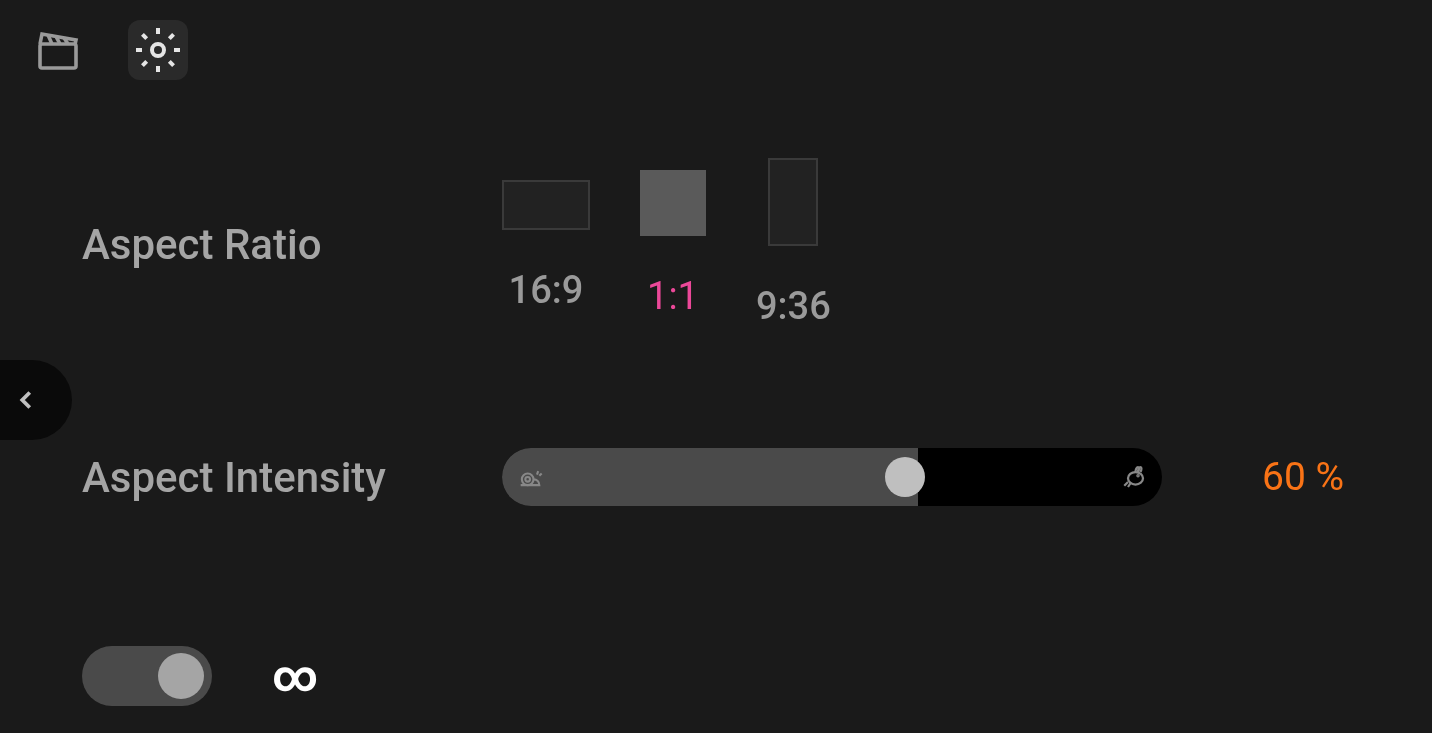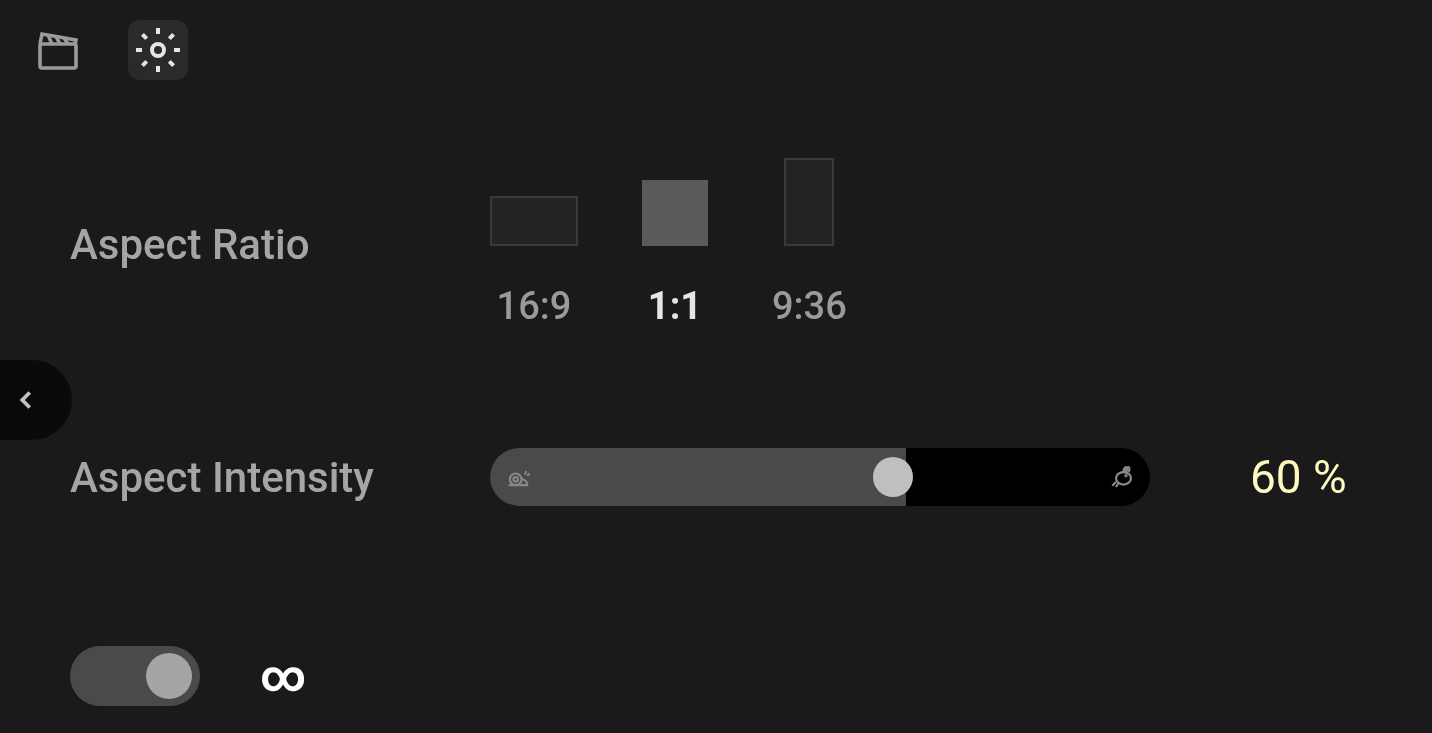--- a/index.html
+++ b/index.html
@@ -38,40 +38,41 @@
       width: 48px;
       height: 48px;
     }
     .settings-content {
       padding: 80px 70px 0 70px;
     }
     .setting-row {
       display: flex;
       align-items: center;
       margin-bottom: 140px;
+      margin-left: 12px;
     }
     .setting-row.first {
       align-items: flex-start;
       margin-bottom: 120px;
     }
     .setting-label {
       font-size: 42px;
       font-weight: 500;
       color: #a5a5a5;
       width: 420px;
       flex-shrink: 0;
       padding-top: 40px;
     }
     .setting-label.centered {
       padding-top: 0;
     }
     .aspect-options {
       display: flex;
-      gap: 64px;
-      align-items: flex-end;
+      gap: 50px;
+      align-items: flex-start;
     }
     .aspect-option {
       display: flex;
       flex-direction: column;
       align-items: center;
       gap: 38px;
       cursor: pointer;
     }
     .aspect-box {
       border: 2px solid #3a3a3a;
@@ -85,22 +86,22 @@
     .aspect-box-3-2 { width: 78px; height: 53px; margin-top: -2px; }
     .aspect-box-1-1 { width: 66px; height: 66px; margin-top: -10px; }
     .aspect-box-2-3 { width: 53px; height: 78px; margin-top: -18px; }
     .aspect-box-9-16 { width: 50px; height: 88px; margin-top: -22px; }
     .aspect-text {
       font-size: 38px;
       color: #9a9a9a;
       font-weight: 500;
     }
     .aspect-text.selected {
-      color: #e5e5e5;
-      font-weight: 700;
+      color: #ec4899;
+      font-weight: 400;
     }
     .slider-container {
       display: flex;
       align-items: center;
       gap: 100px;
       flex: 1;
     }
     .slider {
       position: relative;
       width: 660px;
@@ -140,22 +141,22 @@
     .slider-icon-right {
       position: absolute;
       right: 14px;
       top: 50%;
       transform: translateY(-50%);
       width: 30px;
       height: 30px;
       color: #888;
     }
     .slider-value {
-      font-size: 46px;
-      color: #fef9c3;
+      font-size: 39px;
+      color: #f97316;
       white-space: nowrap;
     }
     .toggle-container {
       display: flex;
       align-items: center;
       gap: 60px;
     }
     .toggle {
       width: 130px;
       height: 60px;

